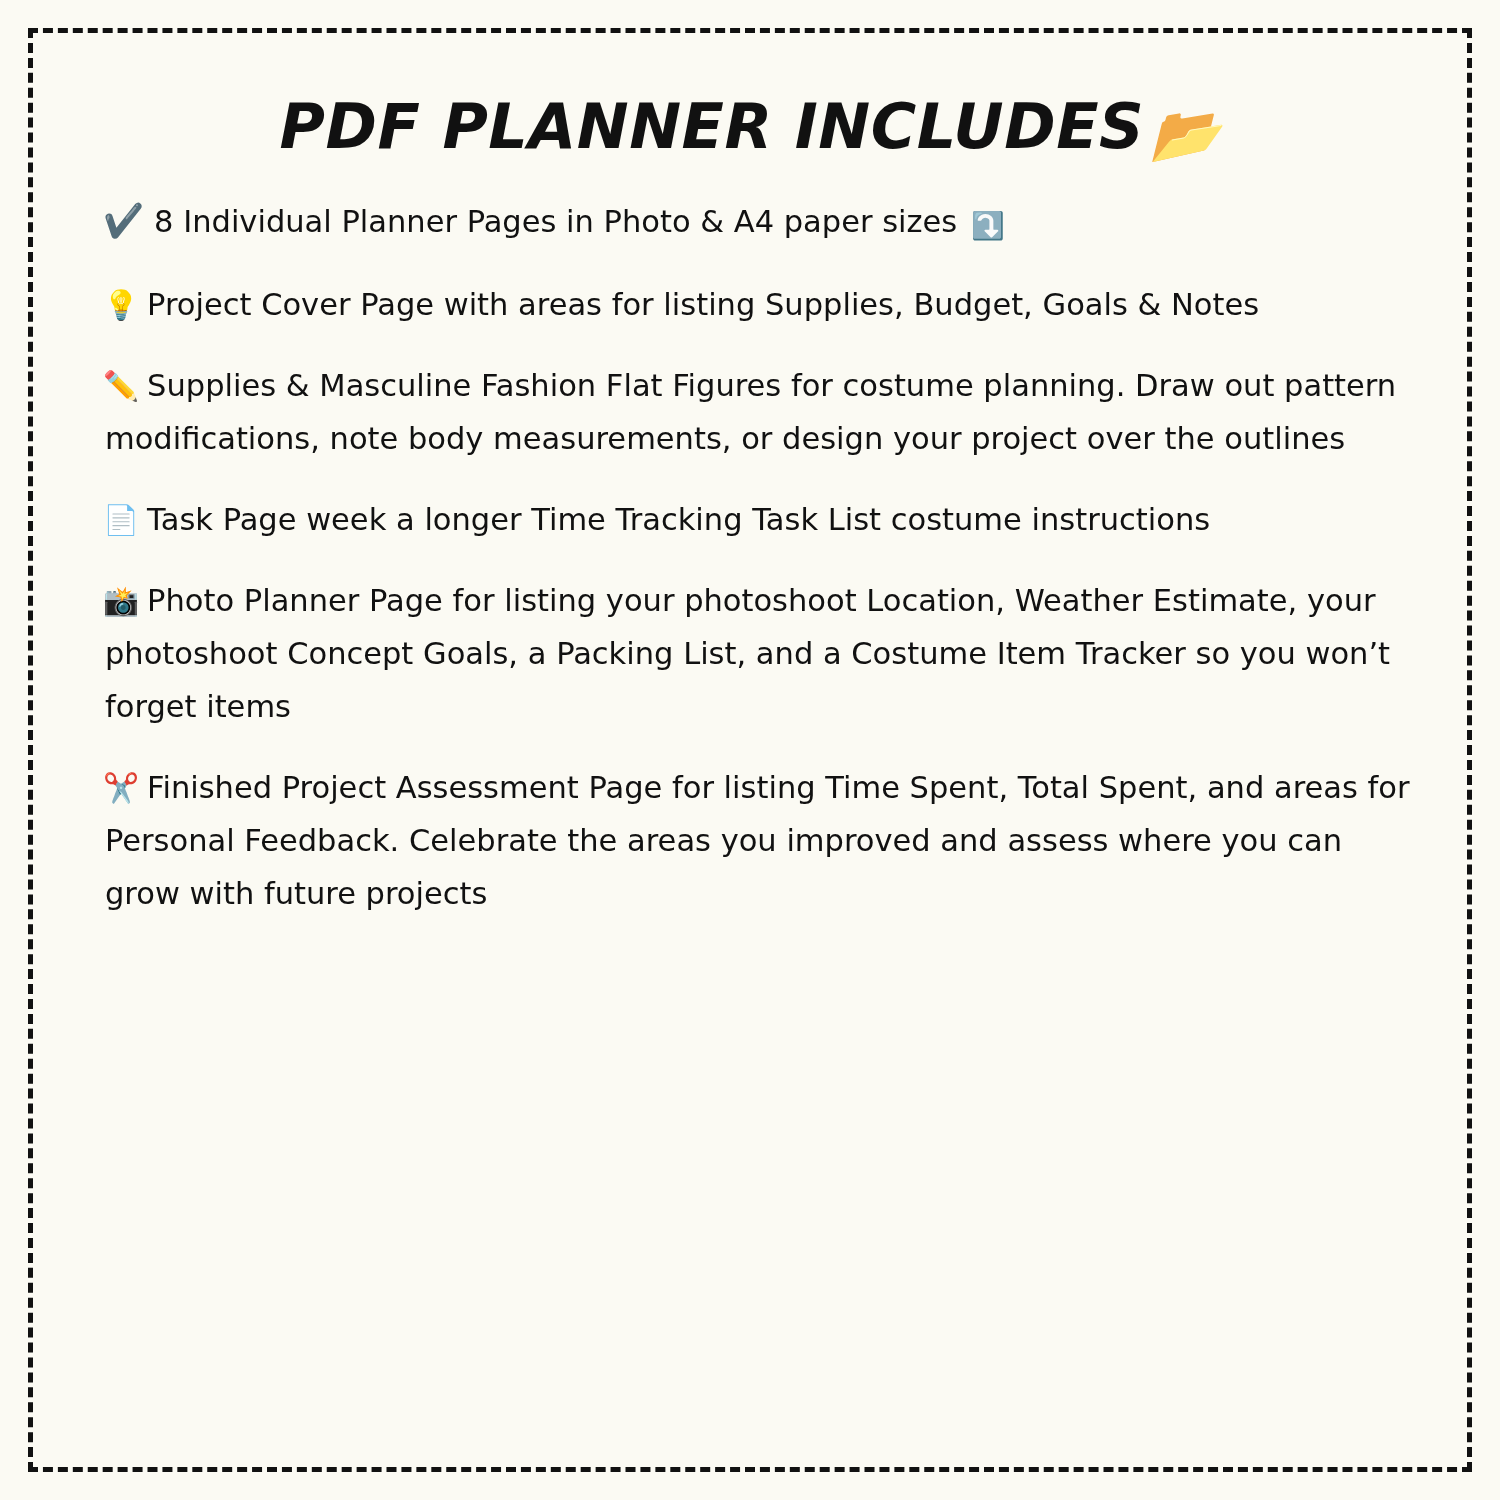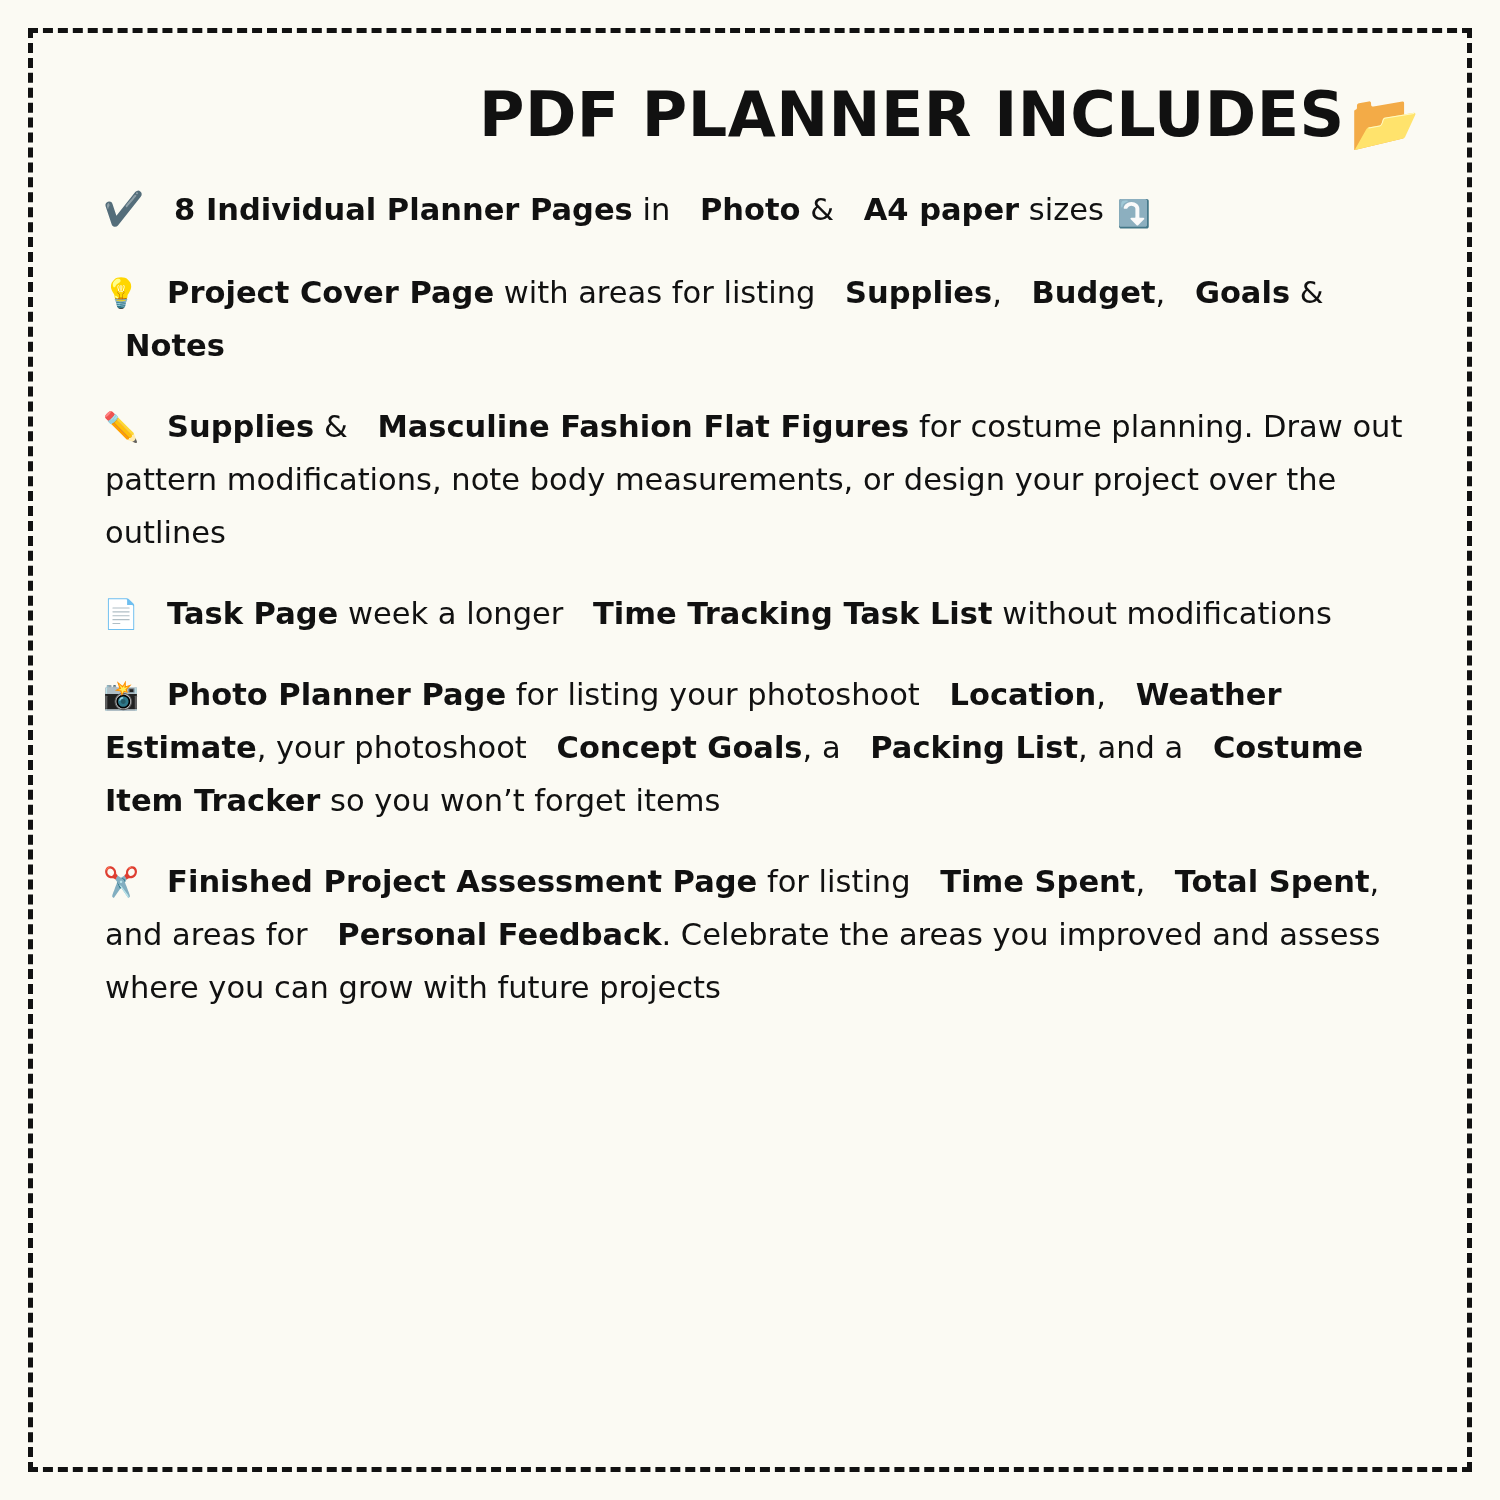--- a/index.html
+++ b/index.html
@@ -19,27 +19,28 @@
     left: 28px;
     top: 28px;
     width: 1444px;
     height: 1444px;
     box-sizing: border-box;
     border: 5px dashed #111111;
     background: #fbfaf3;
     padding: 40px 46px 0 46px;
   }
   .title {
-    text-align: right;
+    text-align: center;
     font-size: 62px;
     font-weight: 800;
     letter-spacing: 0.5px;
     line-height: 1.1;
-    margin: 8px 0 26px 0;
+    margin: 20px 0 26px 0;
     white-space: nowrap;
+    font-style: italic;
   }
   .title .emoji {
     font-size: 56px;
     vertical-align: -6px;
     margin-left: 6px;
   }
   .items {
     padding: 0 10px 0 26px;
   }
   .item {
@@ -51,40 +52,39 @@
   .item .emoji {
     font-size: 29px;
     margin-right: 8px;
   }
   .item .check {
     font-size: 33px;
     font-weight: 700;
     margin-right: 10px;
   }
   .b {
-    font-weight: 700;
-    margin-left: 20px;
+    font-weight: 400;
   }
   .trailing-emoji {
     font-size: 27px;
     vertical-align: -3px;
     margin-left: 4px;
   }
 </style>
 </head>
 <body>
 
 <div class="card">
 
   <div class="title">
     <span>PDF PLANNER INCLUDES</span><span class="emoji">📂</span>
   </div>
 
   <div class="items">
       <div class="item"><span class="check">✔️</span><span class="b">8 Individual Planner Pages</span><span> in </span><span class="b">Photo</span><span> &amp; </span><span class="b">A4 paper</span><span> sizes </span><span class="trailing-emoji">⤵️</span></div>
       <div class="item"><span class="emoji">💡</span><span class="b">Project Cover Page</span><span> with areas for listing </span><span class="b">Supplies</span><span>, </span><span class="b">Budget</span><span>, </span><span class="b">Goals</span><span> &amp; </span><span class="b">Notes</span></div>
       <div class="item"><span class="emoji">✏️</span><span class="b">Supplies</span><span> &amp; </span><span class="b">Masculine Fashion Flat Figures</span><span> for costume planning. Draw out pattern modifications, note body measurements, or design your project over the outlines</span></div>
-      <div class="item"><span class="emoji">📄</span><span class="b">Task Page</span><span> week a longer </span><span class="b">Time Tracking Task List</span><span> without modifications</span></div>
+      <div class="item"><span class="emoji">📄</span><span class="b">Task Page</span><span> week a longer </span><span class="b">Time Tracking Task List</span><span> costume instructions</span></div>
       <div class="item"><span class="emoji">📸</span><span class="b">Photo Planner Page</span><span> for listing your photoshoot </span><span class="b">Location</span><span>, </span><span class="b">Weather Estimate</span><span>, your photoshoot </span><span class="b">Concept Goals</span><span>, a </span><span class="b">Packing List</span><span>, and a </span><span class="b">Costume Item Tracker</span><span> so you won’t forget items</span></div>
       <div class="item"><span class="emoji">✂️</span><span class="b">Finished Project Assessment Page</span><span> for listing </span><span class="b">Time Spent</span><span>, </span><span class="b">Total Spent</span><span>, and areas for </span><span class="b">Personal Feedback</span><span>. Celebrate the areas you improved and assess where you can grow with future projects</span></div>
     </div>
 
 </div>
 
 </body></html>

